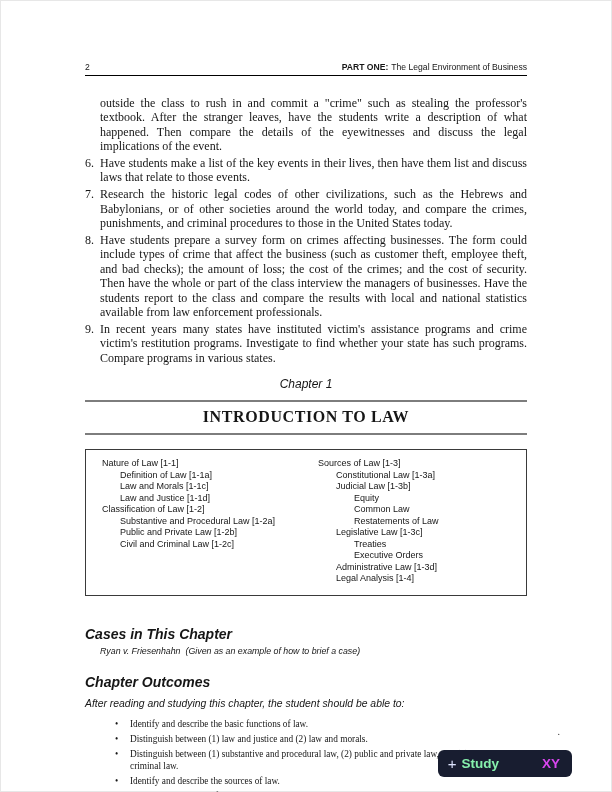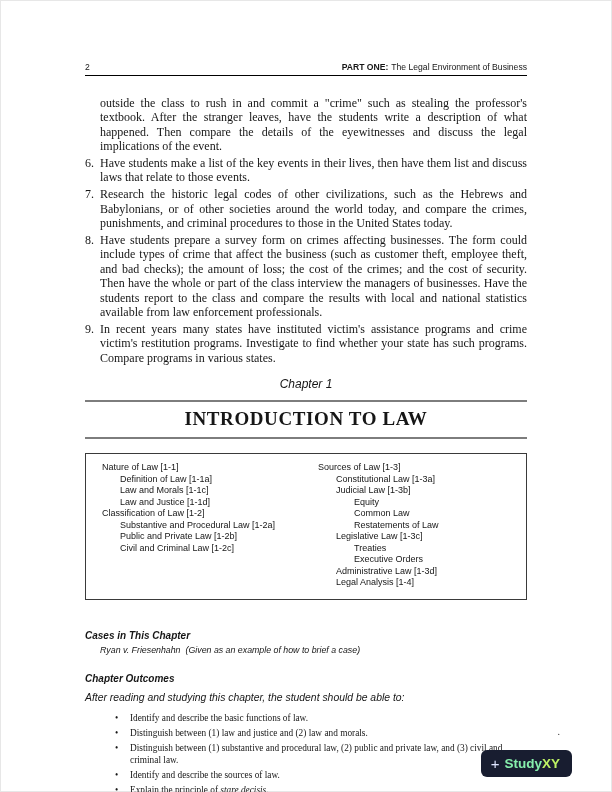--- a/index.html
+++ b/index.html
@@ -31,38 +31,38 @@
   .chapter-label {
     text-align:center; margin-top:12px;
     font-family:"Liberation Sans", sans-serif; font-style:italic; font-size:12px;
   }
   .title-block {
     margin-top:9px; border-top:2px solid #7d7d7d; border-bottom:2px solid #7d7d7d;
     padding:6px 0 7px; text-align:center;
   }
   .title-block .chapter-title {
     font-family:"Liberation Serif", serif; font-weight:bold;
-    font-size:19px; letter-spacing:0.6px;
+    font-size:16px; letter-spacing:0.6px;
   }
 
   
   .outline-box {
     margin-top:14px; border:1px solid #3a3a3a;
     padding:8px 18px 10px 16px; display:flex;
     font-family:"Liberation Sans", sans-serif; font-size:9px; line-height:1.28;
   }
   .outline-col.left  { flex:0 0 216px; }
   .outline-col.right { flex:1; }
   .oline.lvl1 { padding-left:18px; }
   .oline.lvl2 { padding-left:36px; }
 
   
   .cases-heading, .outcomes-heading {
     font-family:"Liberation Sans", sans-serif; font-weight:bold; font-style:italic;
-    font-size:10px;
+    font-size:14px;
   }
   .cases-heading { margin-top:30px; }
   .case-line {
     margin-top:4px; margin-left:15px;
     font-family:"Liberation Sans", sans-serif; font-style:italic; font-size:8.8px;
   }
   .case-line .case-note { margin-left:5px; }
   .outcomes-heading { margin-top:18px; }
   .outcomes-intro {
     margin-top:8px;
@@ -79,21 +79,21 @@
 
   
   .brand {
     position:absolute; right:40px; bottom:15px; height:27px;
     background:#181d30; border-radius:6px;
     display:flex; align-items:center; padding:0 12px 0 10px;
     font-family:"Liberation Sans", sans-serif;
   }
   .brand .plus { color:#dfe5ff; font-size:15px; font-weight:400; margin-right:5px; line-height:1; }
   .brand .study { color:#86efac; font-size:13.5px; font-weight:bold; }
-  .brand .xy { color:#bef264; font-size:13.5px; font-weight:bold; }
+  .brand .xy { color:#d946ef; font-size:13.5px; font-weight:bold;margin-left:43px; }
 </style>
 </head>
 <body>
 
 <div class="page">
 
   <div class="header">
     <span class="pagenum">2</span>
     <span>
       <span class="part-label">PART ONE:</span><span class="part-title">The Legal Environment of Business</span>

